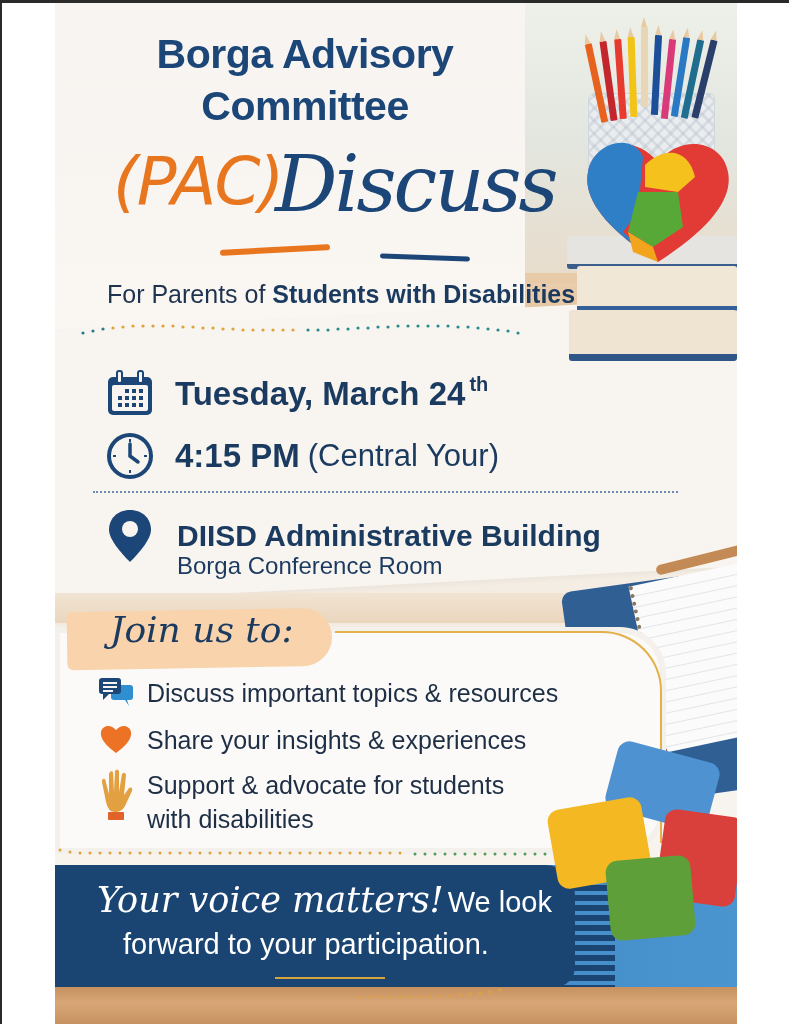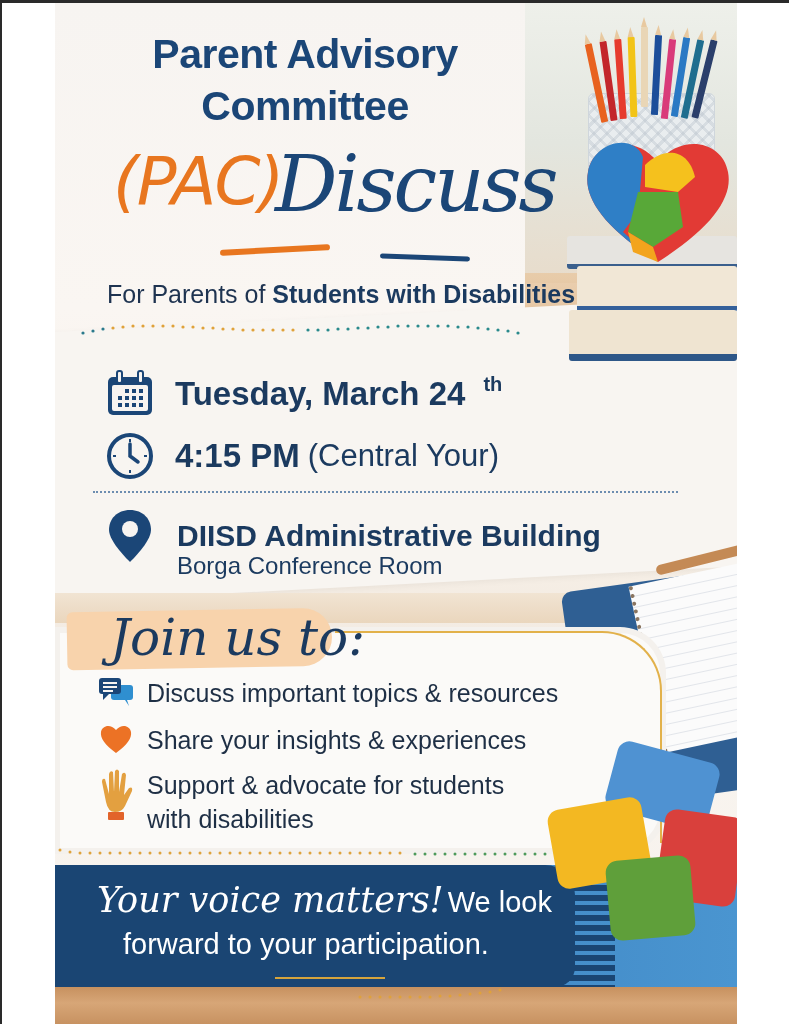--- a/index.html
+++ b/index.html
@@ -42,28 +42,28 @@
   .t-title2 { position:absolute; left:0; width:500px; text-align:center; top:80px; font-size:41px; font-weight:bold; color:#1b4677; letter-spacing:-0.5px; }
   .t-pac { position:absolute; left:58px; top:140px; font-size:66px; color:#e8761f; font-family:"DejaVu Sans", sans-serif; font-style:italic; letter-spacing:-2px; }
   .t-meeting { position:absolute; left:220px; top:136px; font-size:78px; color:#1b4677; font-family:"DejaVu Serif", serif; font-style:italic; letter-spacing:-3px; }
   .u-orange { position:absolute; left:165px; top:244px; width:110px; height:6px; background:#e8761f; border-radius:4px; transform:rotate(-3deg); }
   .u-blue { position:absolute; left:325px; top:252px; width:90px; height:5px; background:#1b4677; border-radius:4px; transform:rotate(2deg); }
   .t-sub { position:absolute; left:52px; top:277px; font-size:25px; color:#1e3350; }
   .t-sub b { color:#1b3a5f; }
   .dots1 { position:absolute; left:18px; top:318px; width:470px; height:14px; }
   .row { position:absolute; left:50px; display:flex; align-items:center; }
   .t-date { font-size:33px; font-weight:bold; color:#1b3a5f; }
-  .t-date sup { font-size:20px; vertical-align:14px; margin-left:18px; }
+  .t-date sup { font-size:20px; vertical-align:14px; margin-left:4px; }
   .t-time-b { font-size:33px; font-weight:bold; color:#1b3a5f; }
   .t-time-r { font-size:31px; color:#1b3a5f; margin-left:8px; }
   .dots2 { position:absolute; left:38px; top:488px; width:585px; border-top:2px dotted #6d8db0; }
   .t-loc1 { font-size:30px; font-weight:bold; color:#1b3a5f; }
   .t-loc2 { position:absolute; left:122px; top:549px; font-size:24px; color:#1b3a5f; }
   .brush { position:absolute; left:12px; top:607px; width:265px; height:58px; background:#f8d3ac; border-radius:6px 30px 30px 6px; transform:rotate(-1deg); }
-  .t-join { position:absolute; left:55px; top:606px; font-size:50px; color:#1b3a5f; font-family:"DejaVu Serif", serif; font-style:italic; }
+  .t-join { position:absolute; left:55px; top:606px; font-size:36px; color:#1b3a5f; font-family:"DejaVu Serif", serif; font-style:italic; }
   .bullet { position:absolute; left:42px; display:flex; align-items:flex-start; }
   .bullet .icon { width:38px; display:flex; justify-content:center; margin-right:12px; }
   .b-text { font-size:25px; color:#1e2f45; line-height:34px; }
   .dots3 { position:absolute; left:0; top:845px; width:540px; height:10px; }
   .t-voice { position:absolute; left:42px; top:877px; font-size:35px; color:#ffffff; font-family:"DejaVu Serif", serif; font-style:italic; }
   .t-look { font-family:"Liberation Sans", sans-serif; font-style:normal; font-size:29px; margin-left:4px; }
   .t-forward { position:absolute; left:68px; top:925px; font-size:29px; color:#ffffff; }
   .dots4 { position:absolute; left:300px; top:985px; width:160px; height:12px; }
 </style>
 </head>
@@ -103,21 +103,21 @@
     <path d="M75 125 C20 90 0 60 5 35 C10 5 50 -5 60 20 L55 75 L40 95Z" fill="#2f7fc6"></path>
     <path d="M62 28 C80 10 105 10 112 40 L95 55 L62 50Z" fill="#f5c11d"></path>
     <path d="M55 55 L95 55 L100 90 L70 110 L45 95Z" fill="#58a838"></path>
     <path d="M45 95 L70 110 L75 125 L50 115Z" fill="#f3a41d"></path>
   </svg>
 
   <div class="notebook"></div>
   <div class="notepad"></div>
   <div class="clip"></div>
 
-  <div class="t-title1">Parent Advisory</div>
+  <div class="t-title1">Borga Advisory</div>
   <div class="t-title2">Committee</div>
   <div class="t-pac">(PAC)</div>
   <div class="t-meeting">Discuss</div>
   <div class="u-orange"></div>
   <div class="u-blue"></div>
 
   <div class="t-sub">
     <span>For Parents of </span><b>Students with Disabilities</b>
   </div>
 

